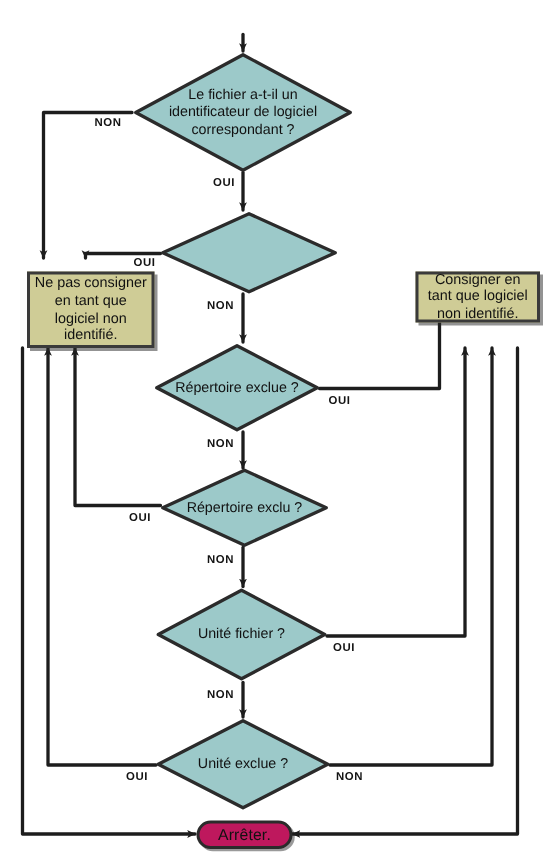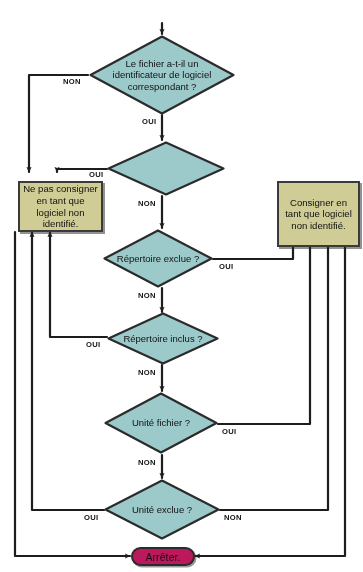--- a/index.html
+++ b/index.html
@@ -166,42 +166,42 @@
     <svg class="diamond-shape" viewBox="0 0 112 61" preserveAspectRatio="none">
       <polygon points="56,2.5 109.5,30.5 56,58.5 2.5,30.5" fill="#9cc9c9" stroke="#2b2b2b" stroke-width="2.2" stroke-linejoin="round"></polygon>
     </svg>
     <span class="decision-label">Répertoire exclue ?</span>
   </div>
 
   <div class="node decision" style="left:106px; top:311px; width:114px; height:55px;">
     <svg class="diamond-shape" viewBox="0 0 114 55" preserveAspectRatio="none">
       <polygon points="57,2.5 111.5,27.5 57,52.5 2.5,27.5" fill="#9cc9c9" stroke="#2b2b2b" stroke-width="2.2" stroke-linejoin="round"></polygon>
     </svg>
-    <span class="decision-label">Répertoire inclus ?</span>
+    <span class="decision-label">Répertoire exclu ?</span>
   </div>
 
   <div class="node decision" style="left:103px; top:391px; width:116px; height:64px;">
     <svg class="diamond-shape" viewBox="0 0 116 64" preserveAspectRatio="none">
       <polygon points="58,2.5 113.5,32 58,61.5 2.5,32" fill="#9cc9c9" stroke="#2b2b2b" stroke-width="2.2" stroke-linejoin="round"></polygon>
     </svg>
     <span class="decision-label">Unité fichier ?</span>
   </div>
 
   <div class="node decision" style="left:103px; top:478px; width:118px; height:63px;">
     <svg class="diamond-shape" viewBox="0 0 118 63" preserveAspectRatio="none">
       <polygon points="59,2.5 115.5,31.5 59,60.5 2.5,31.5" fill="#9cc9c9" stroke="#2b2b2b" stroke-width="2.2" stroke-linejoin="round"></polygon>
     </svg>
     <span class="decision-label">Unité exclue ?</span>
   </div>
 
   <div class="node process" style="left:3px; top:181px; width:85px; height:51px;margin-left:15px;">
     <span>Ne pas consigner en tant que logiciel non identifié.</span>
   </div>
 
-  <div class="node process" style="left:277px; top:181px; width:83px; height:66px;">
+  <div class="node process" style="left:277px; top:181px; width:83px; height:34px;">
     <span>Consigner en tant que logiciel non identifié.</span>
   </div>
 
   <div class="node terminator end" style="left:131px; top:547px; width:64px; height:19px;">
     <span>Arrêter.</span>
   </div>
 
   <span class="edge-label" style="left:63px; top:77px;">NON</span>
   <span class="edge-label" style="left:142px; top:117px;">OUI</span>
 

